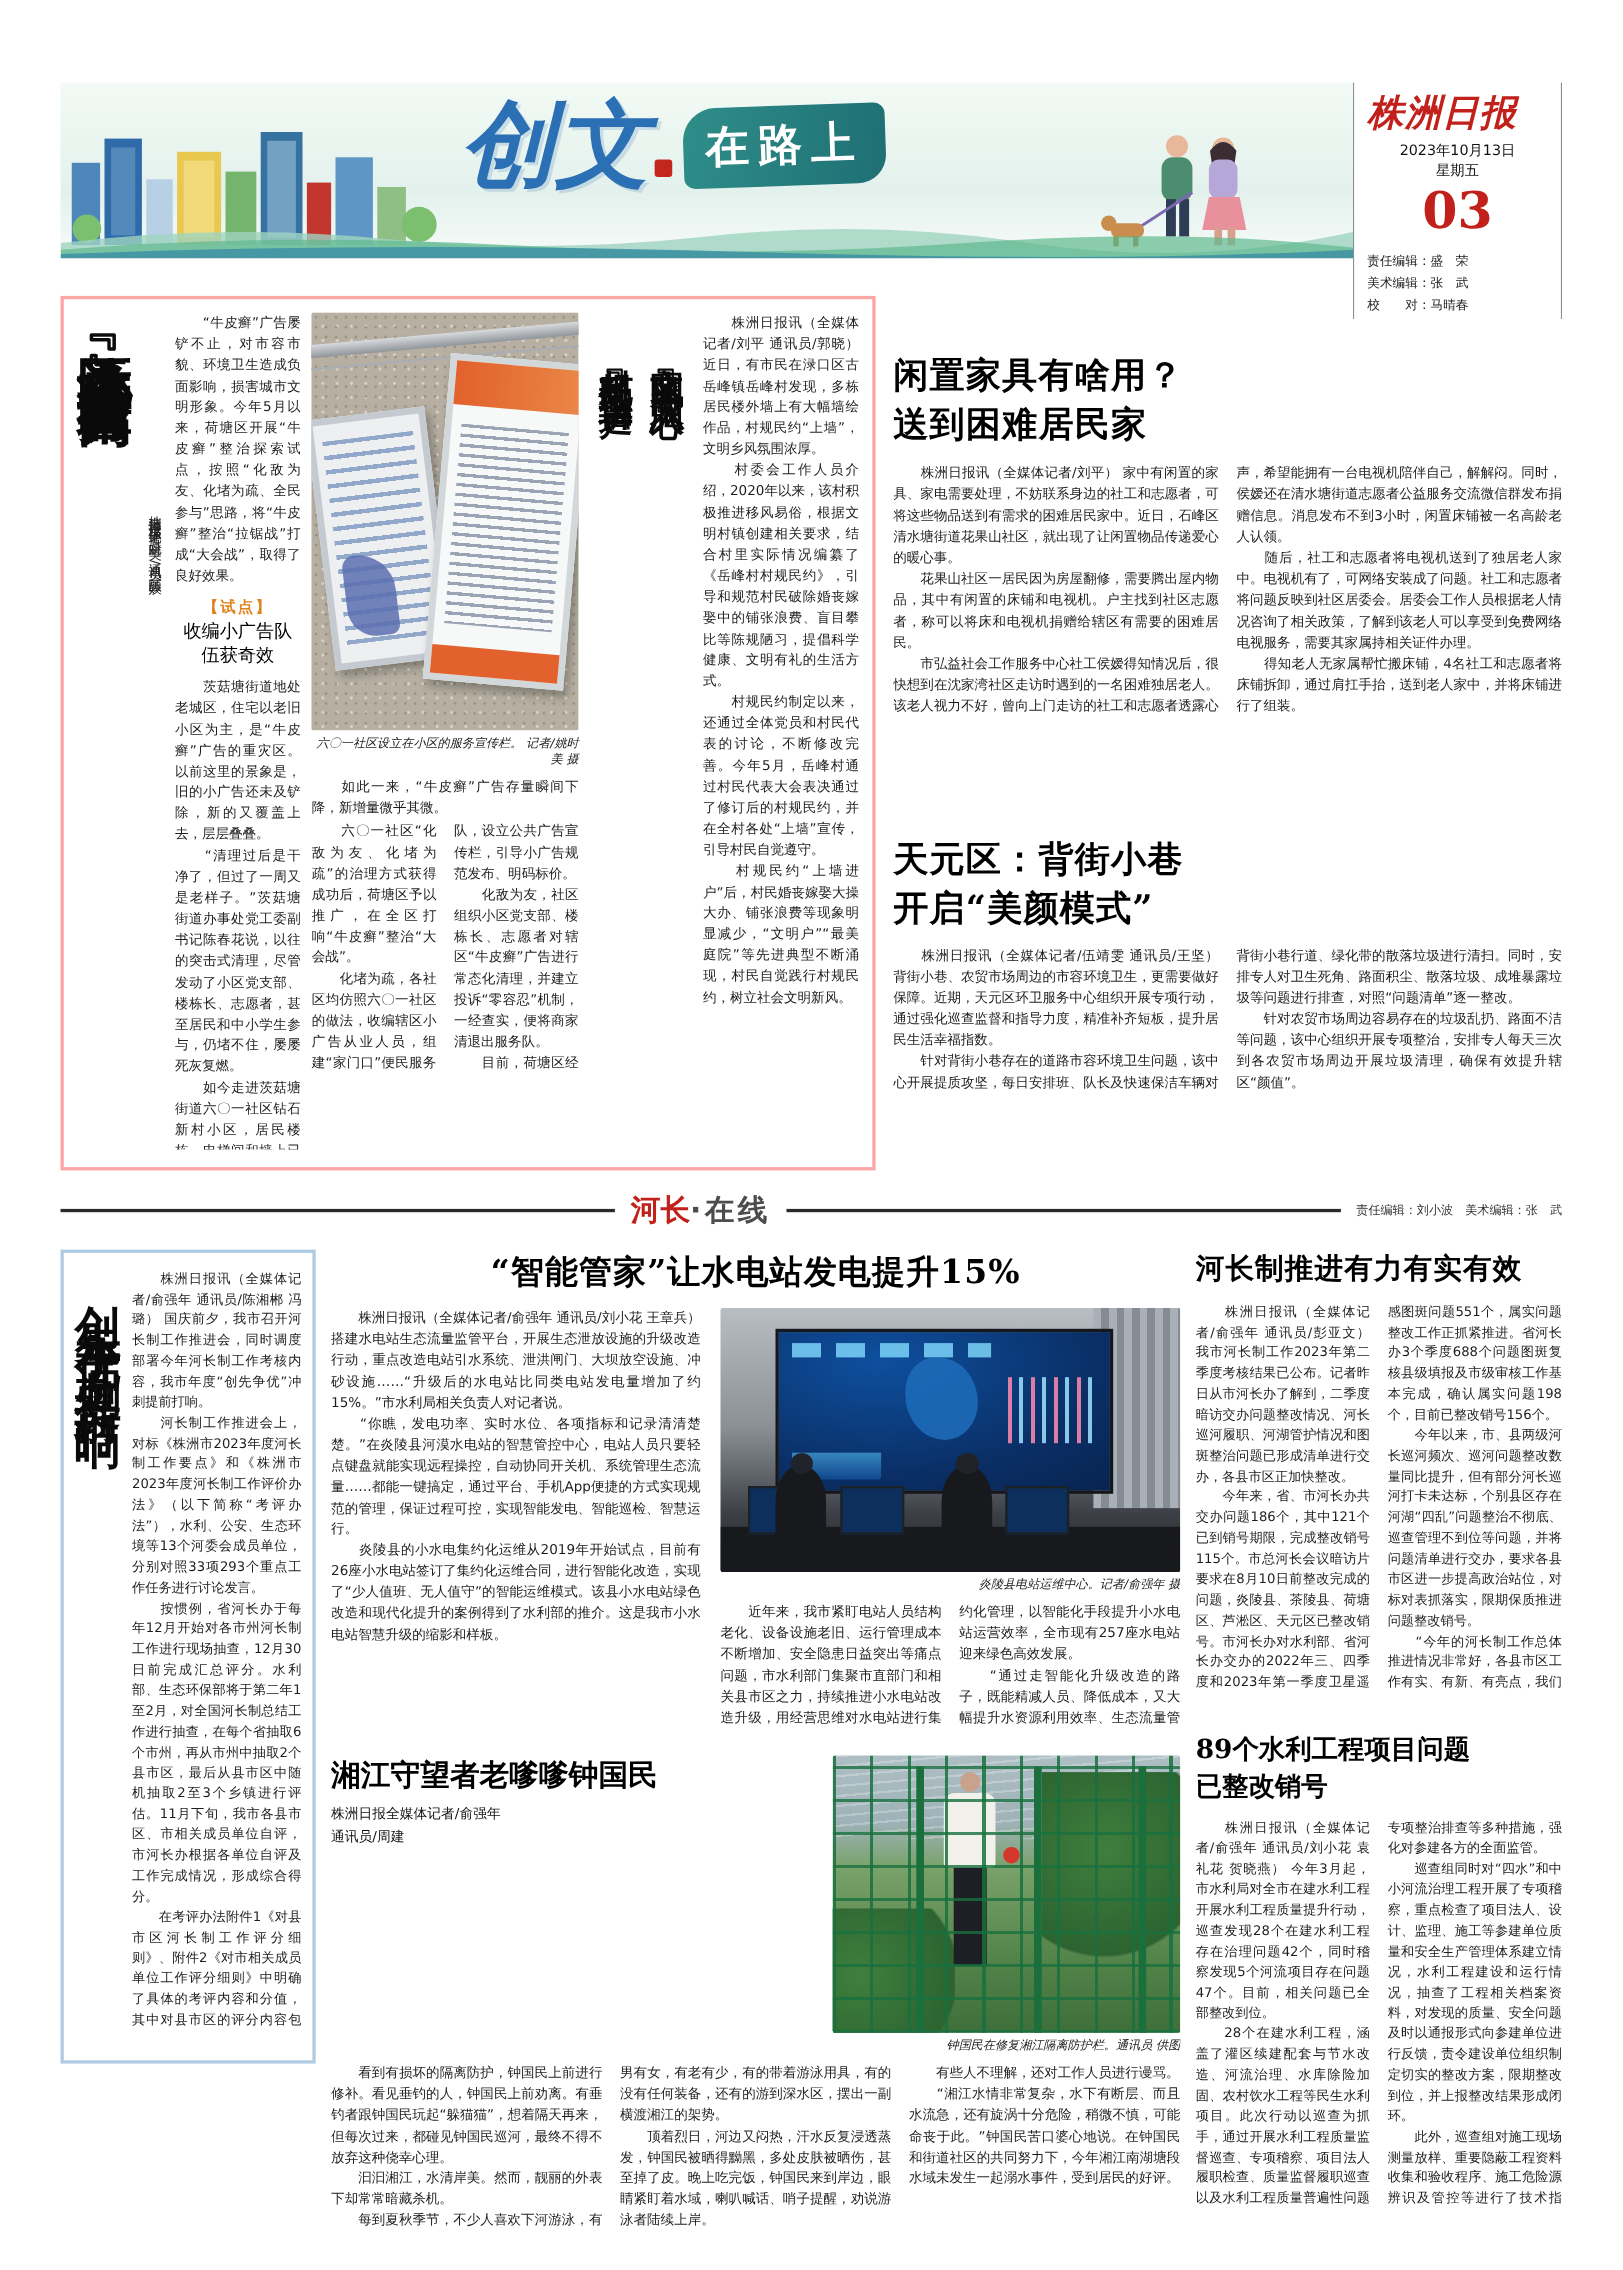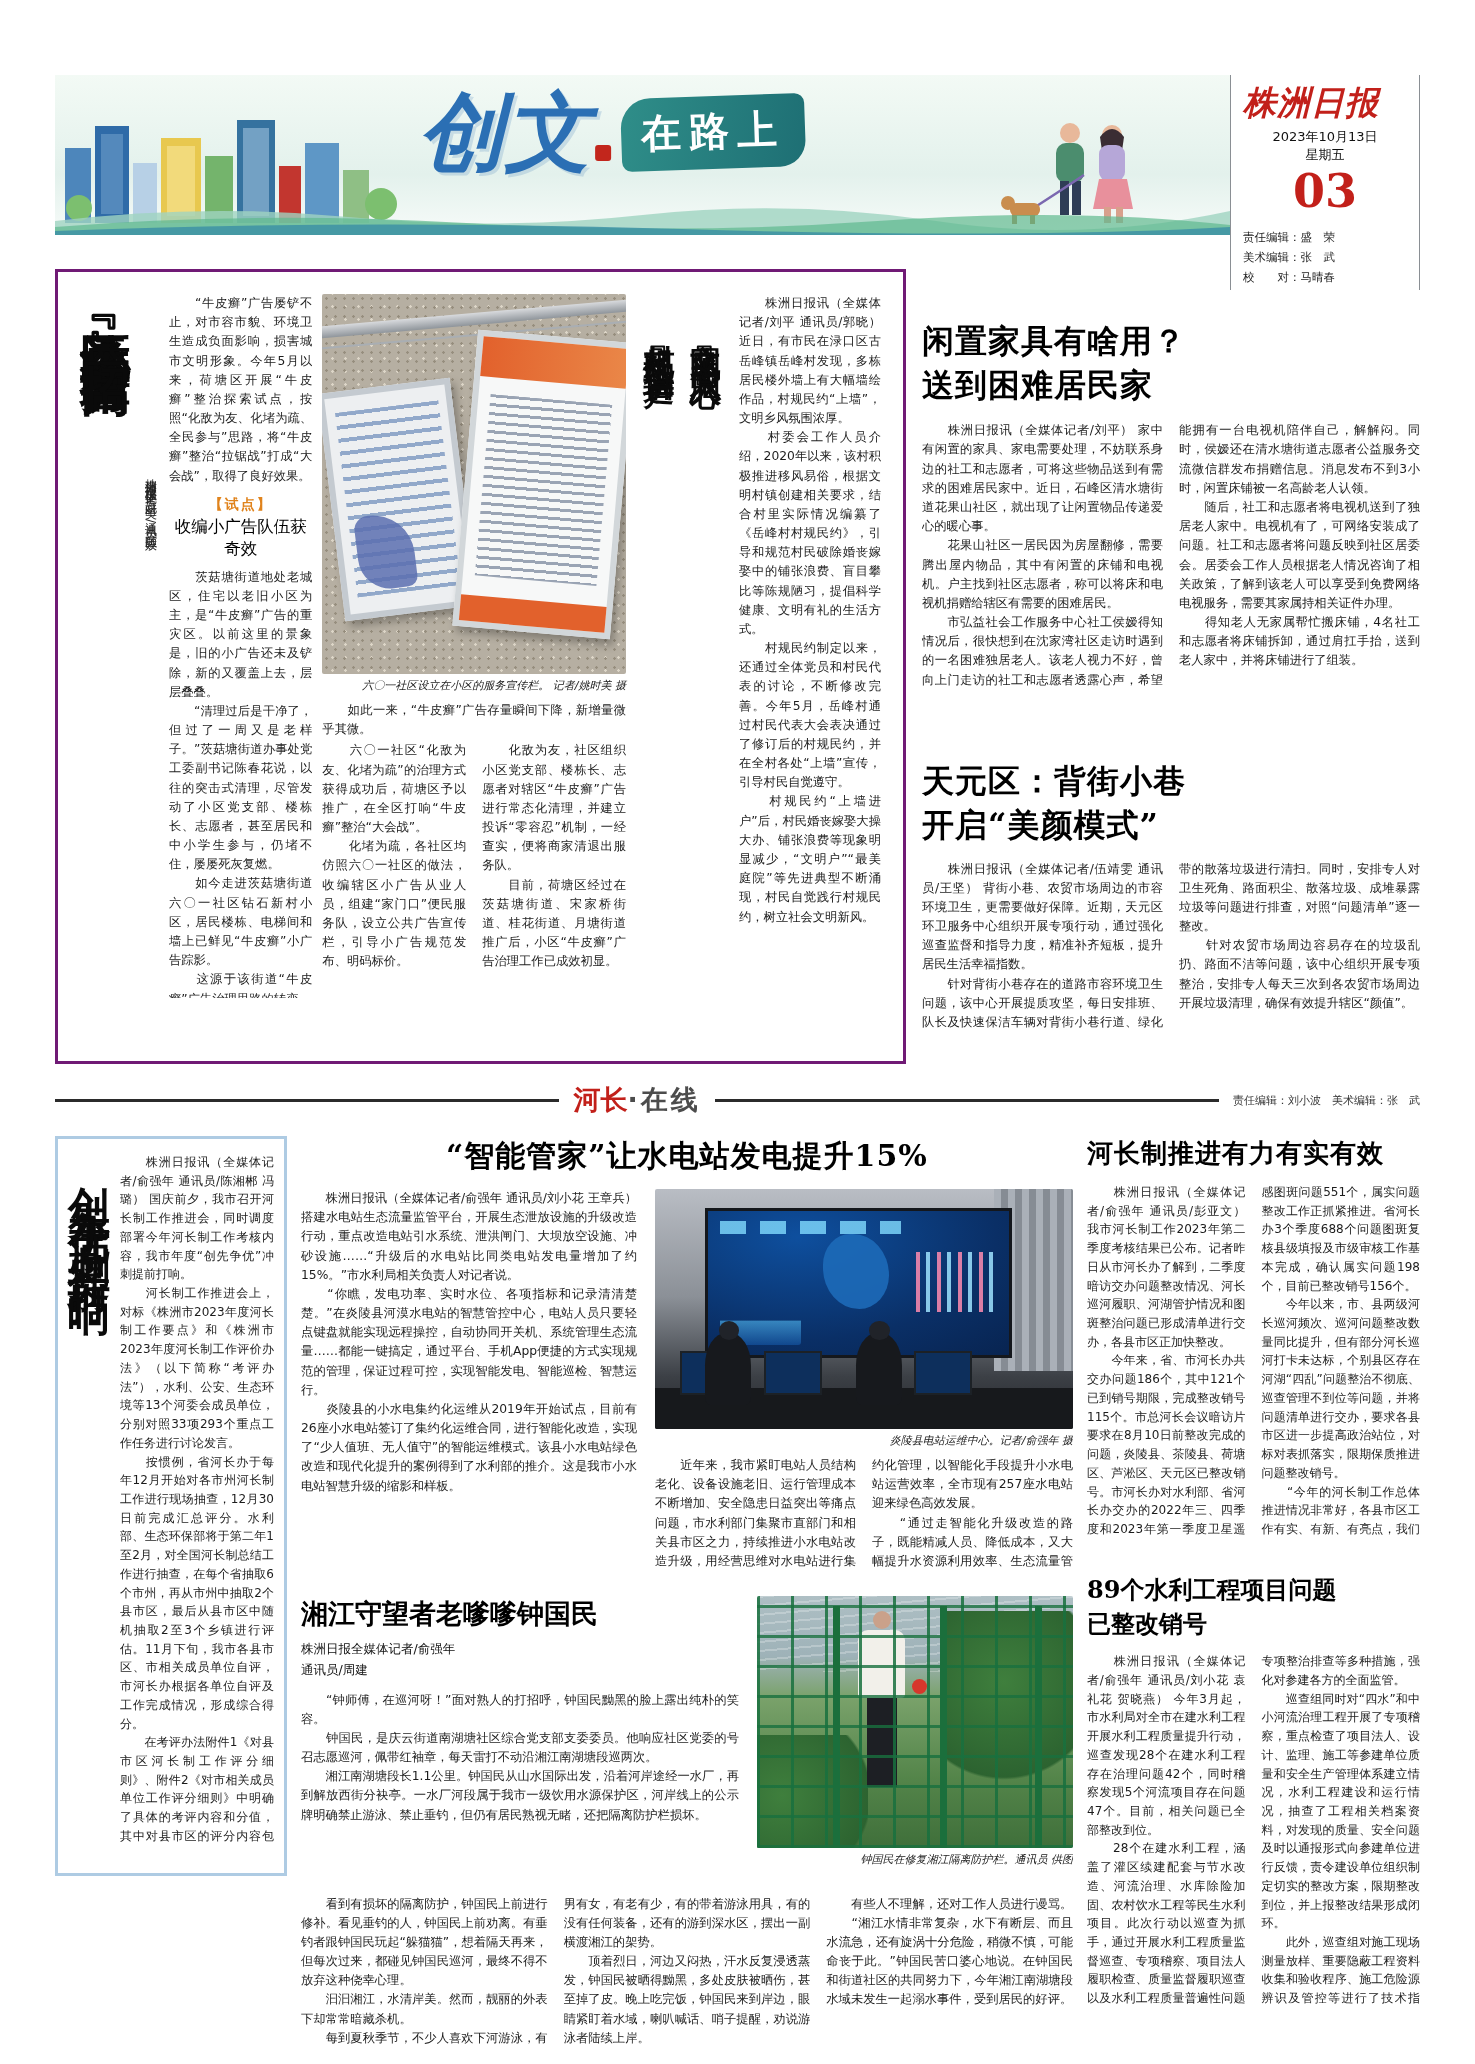--- a/index.html
+++ b/index.html
@@ -39,21 +39,21 @@
   .cols2{column-count:2;column-gap:16px;}
   .cols3{column-count:3;column-gap:16px;}
   .h-serif{font-family:"DejaVu Serif","Liberation Serif",serif;font-weight:900;color:#000;margin:0;}
   .caption{font-size:11px;font-style:italic;color:#222;text-align:right;margin-top:4px;}
   .subhead{text-align:center;margin:10px 0 8px;}
   .subhead .tag{display:block;color:#e0831c;font-weight:700;font-size:14px;letter-spacing:2px;}
   .subhead .stitle{display:block;font-weight:400;font-size:16.5px;color:#000;margin-top:2px;}
 
   
   .top-section{display:flex;gap:16px;margin-top:34px;height:795px;}
-  .box-blue{box-sizing:border-box;width:851px;border:3px solid #701a75;padding:22px;
+  .box-blue{box-sizing:border-box;width:741px;border:3px solid #fca5a5;padding:12px;
       display:flex;gap:10px;overflow:hidden;background:#fff;}
   .a1-vh{writing-mode:vertical-rl;font-size:50px;font-weight:900;letter-spacing:1px;
       line-height:1.04;height:742px;color:#0a0a0a;}
   .a1-byline{writing-mode:vertical-rl;font-size:12px;letter-spacing:2px;height:430px;
       margin-top:175px;color:#222;}
   .a1-col1{width:152px;height:747px;}
   .a1-mid{width:322px;display:flex;flex-direction:column;}
   .photo{border-radius:2px;}
   .photo-boards{position:relative;width:100%;height:380px;background:#b6afa2;overflow:hidden;
       background-image:radial-gradient(#968e7e 1px,transparent 1.5px),
@@ -344,23 +344,20 @@
           </div>
         </div>
       </div>
 
       <div class="a7">
         <div class="a7-row">
           <div class="a7-left">
             <h2 class="h-serif a7-h2">湘江守望者老嗲嗲钟国民</h2>
             <div class="a7-byline">株洲日报全媒体记者/俞强年
 通讯员/周建</div>
-            <div class="body-text a7-col1">　　“钟师傅，在巡河呀！”面对熟人的打招呼，钟国民黝黑的脸上露出纯朴的笑容。
-　　钟国民，是庆云街道南湖塘社区综合党支部支委委员。他响应社区党委的号召志愿巡河，佩带红袖章，每天雷打不动沿湘江南湖塘段巡两次。
-　　湘江南湖塘段长1.1公里。钟国民从山水国际出发，沿着河岸途经一水厂，再到解放西街分袂亭。一水厂河段属于我市一级饮用水源保护区，河岸线上的公示牌明确禁止游泳、禁止垂钓，但仍有居民熟视无睹，还把隔离防护栏损坏。</div>
           </div>
           <div class="a7-right">
             <div class="photo photo-fence">
               <div class="bush b1"></div>
               <div class="bush b2"></div>
               <div class="man">
                 <div class="head"></div>
                 <div class="shirt"></div>
                 <div class="pants"></div>
               </div>

